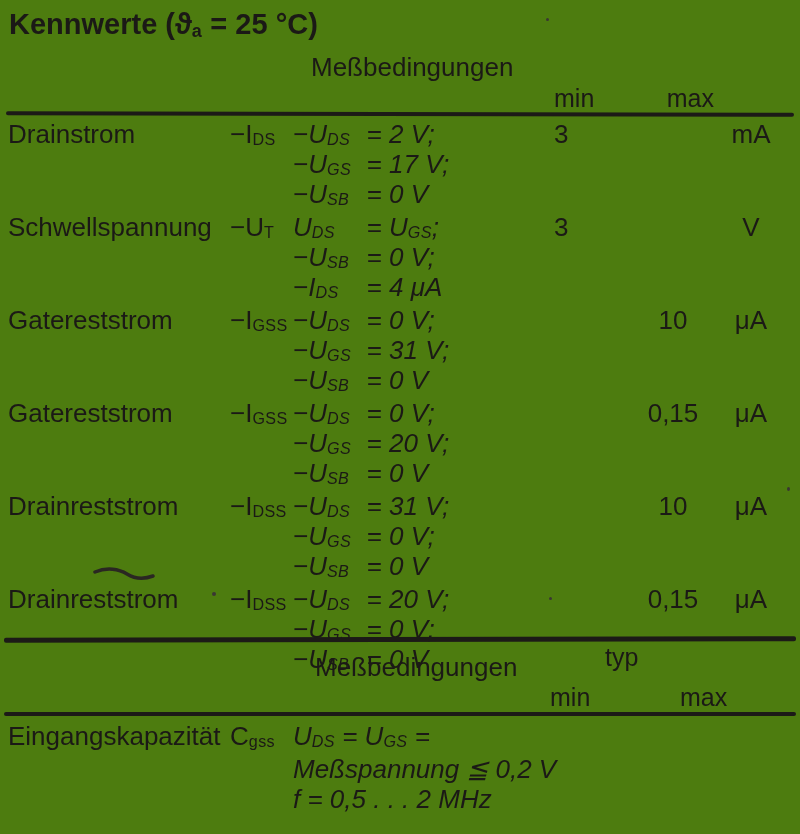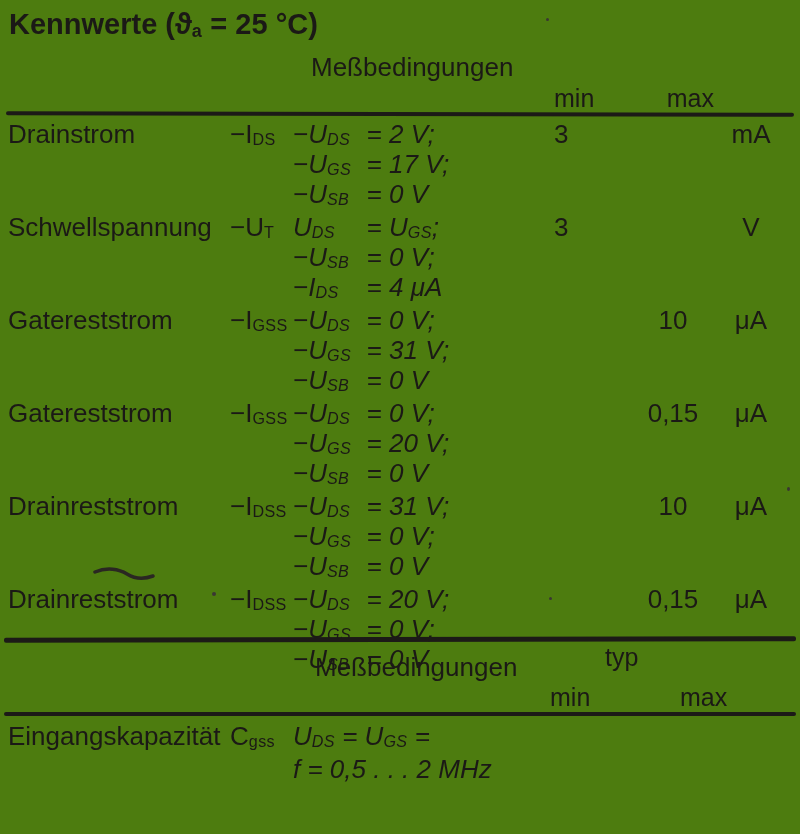--- a/index.html
+++ b/index.html
@@ -253,17 +253,18 @@
   <div class="h2min">min</div>
   <div class="h2typ">typ</div>
   <div class="h2max">max</div>
   <div class="rule rule2b"></div>
 
   <div class="t2row">
     <div class="c">Eingangskapazität</div>
     <div class="c"><span>C</span><span class="sub">gss</span></div>
     <div>
       <div class="c2line"><span>U</span><span class="sub">DS</span><span> = </span><span>U</span><span class="sub">GS</span><span> =</span></div>
+      <div class="c2line">Meßspannung ≦ 0,2 V</div>
       <div class="c2line">f = 0,5 . . . 2 MHz</div>
     </div>
   </div>
 
 </div>
 
 </body></html>

